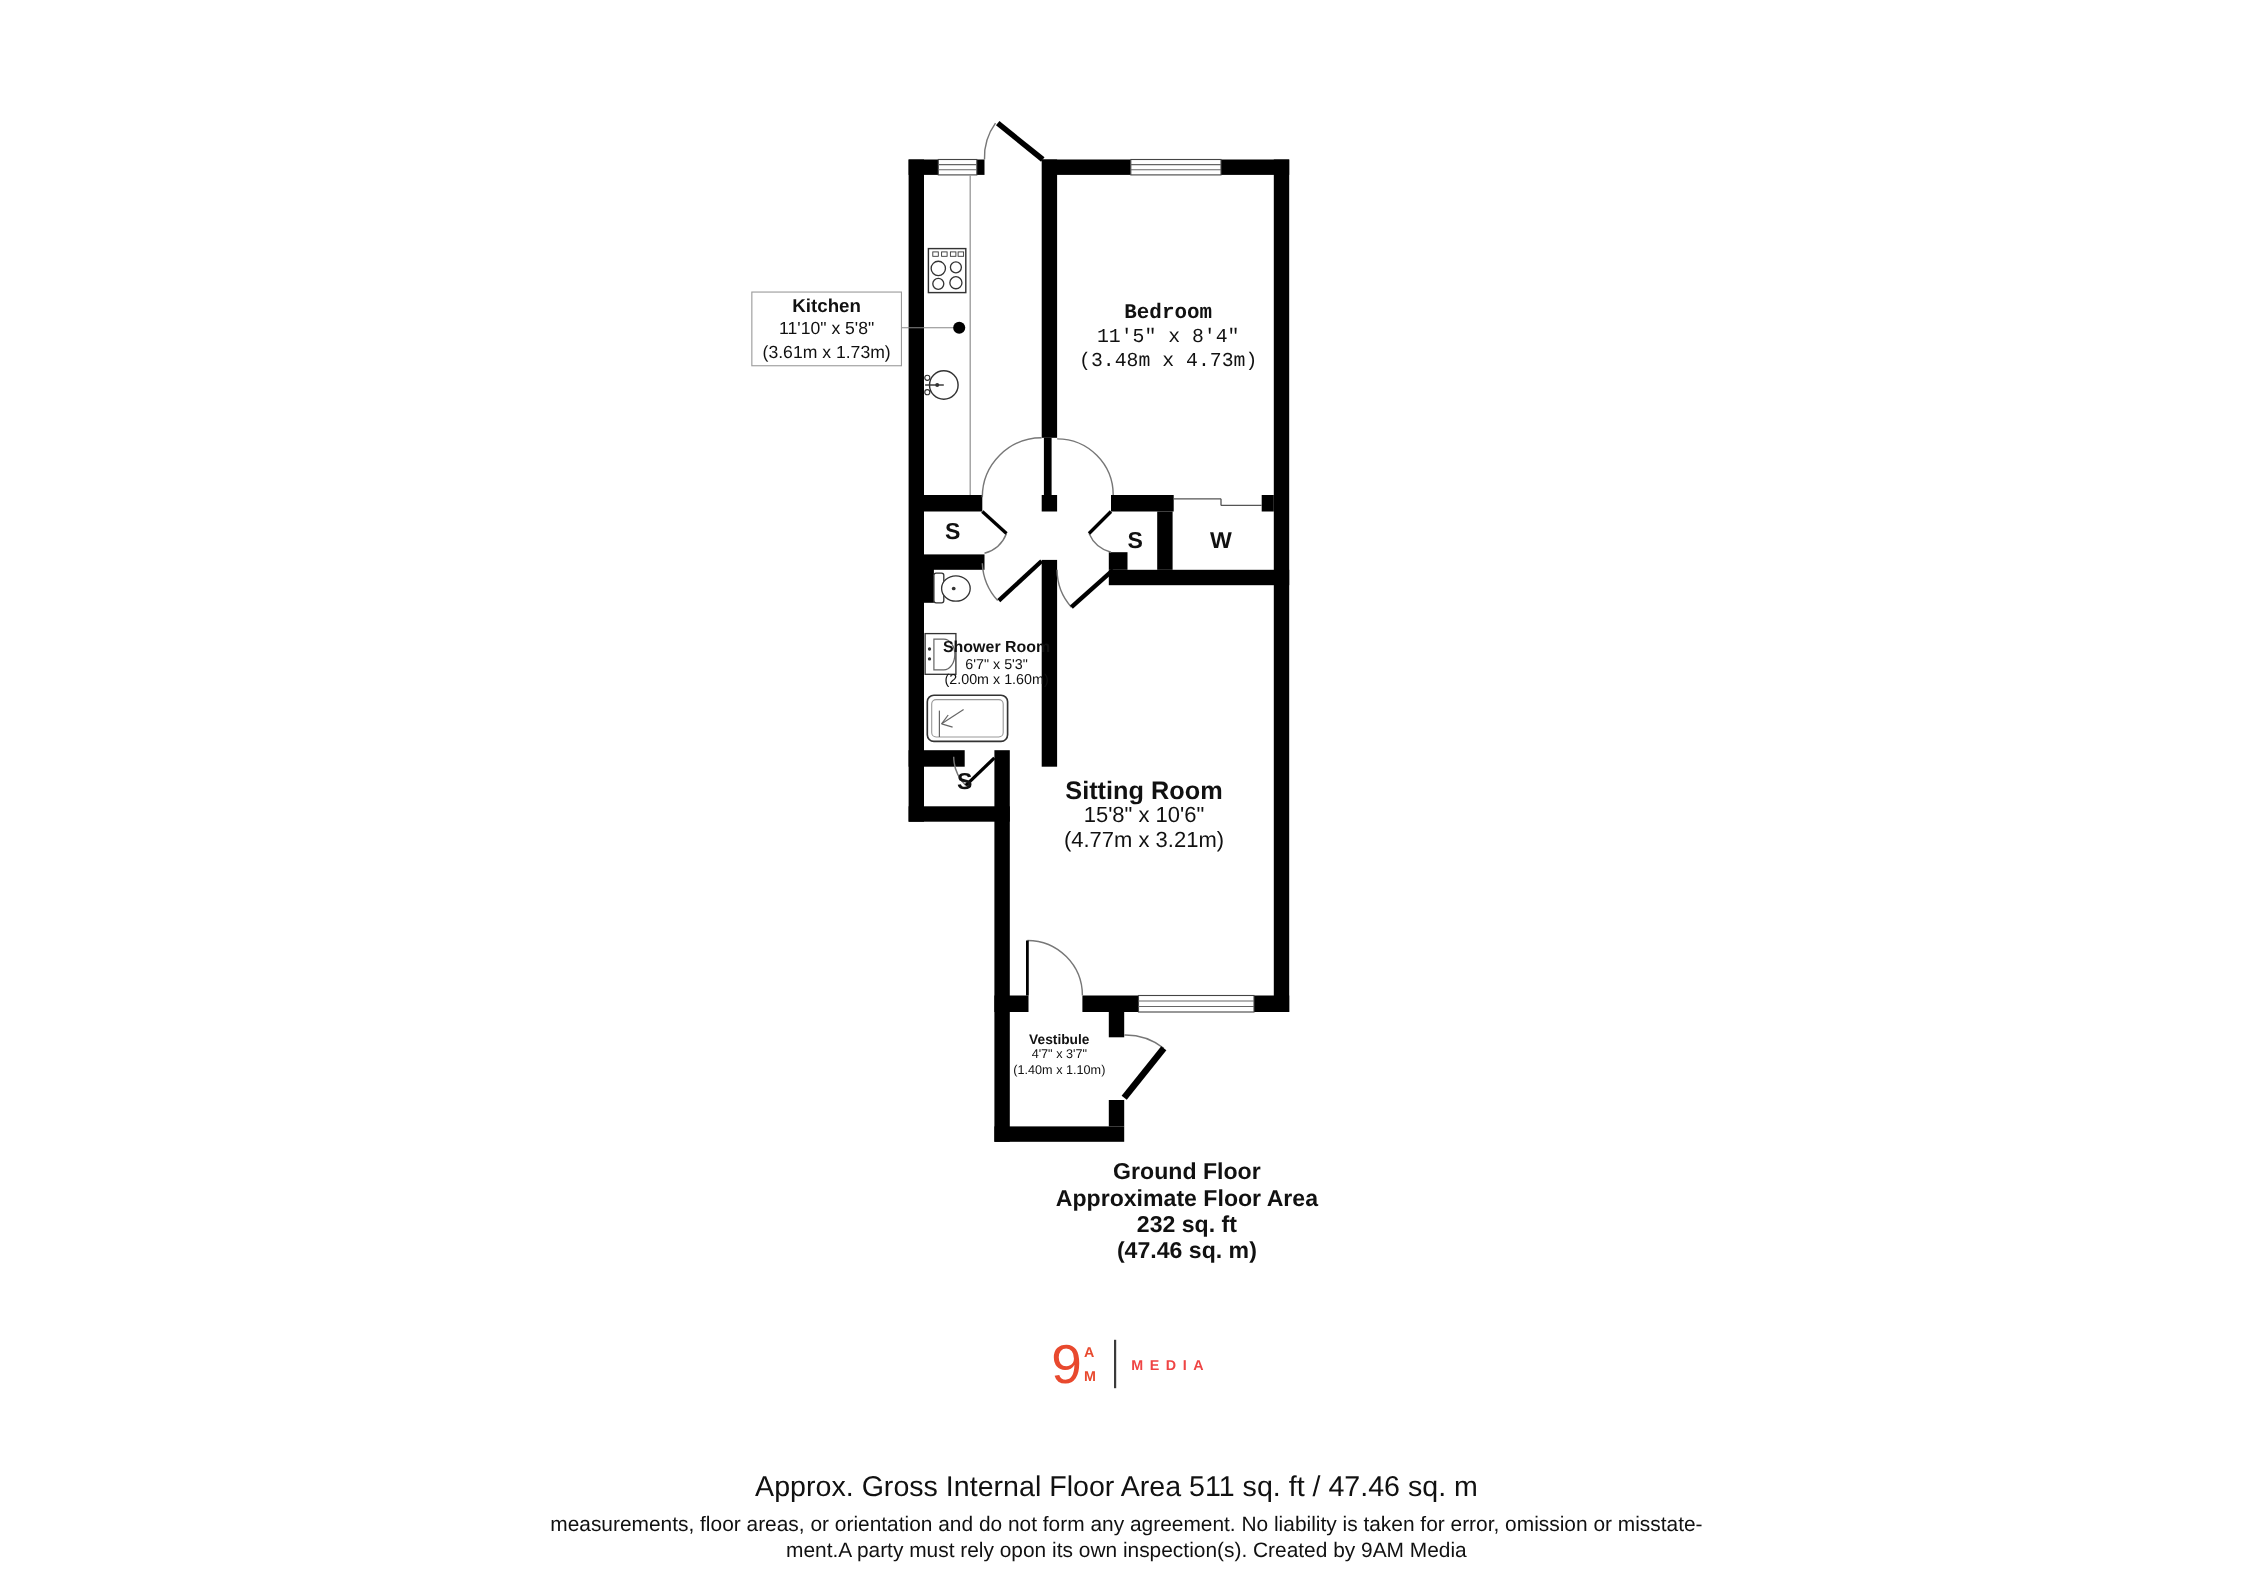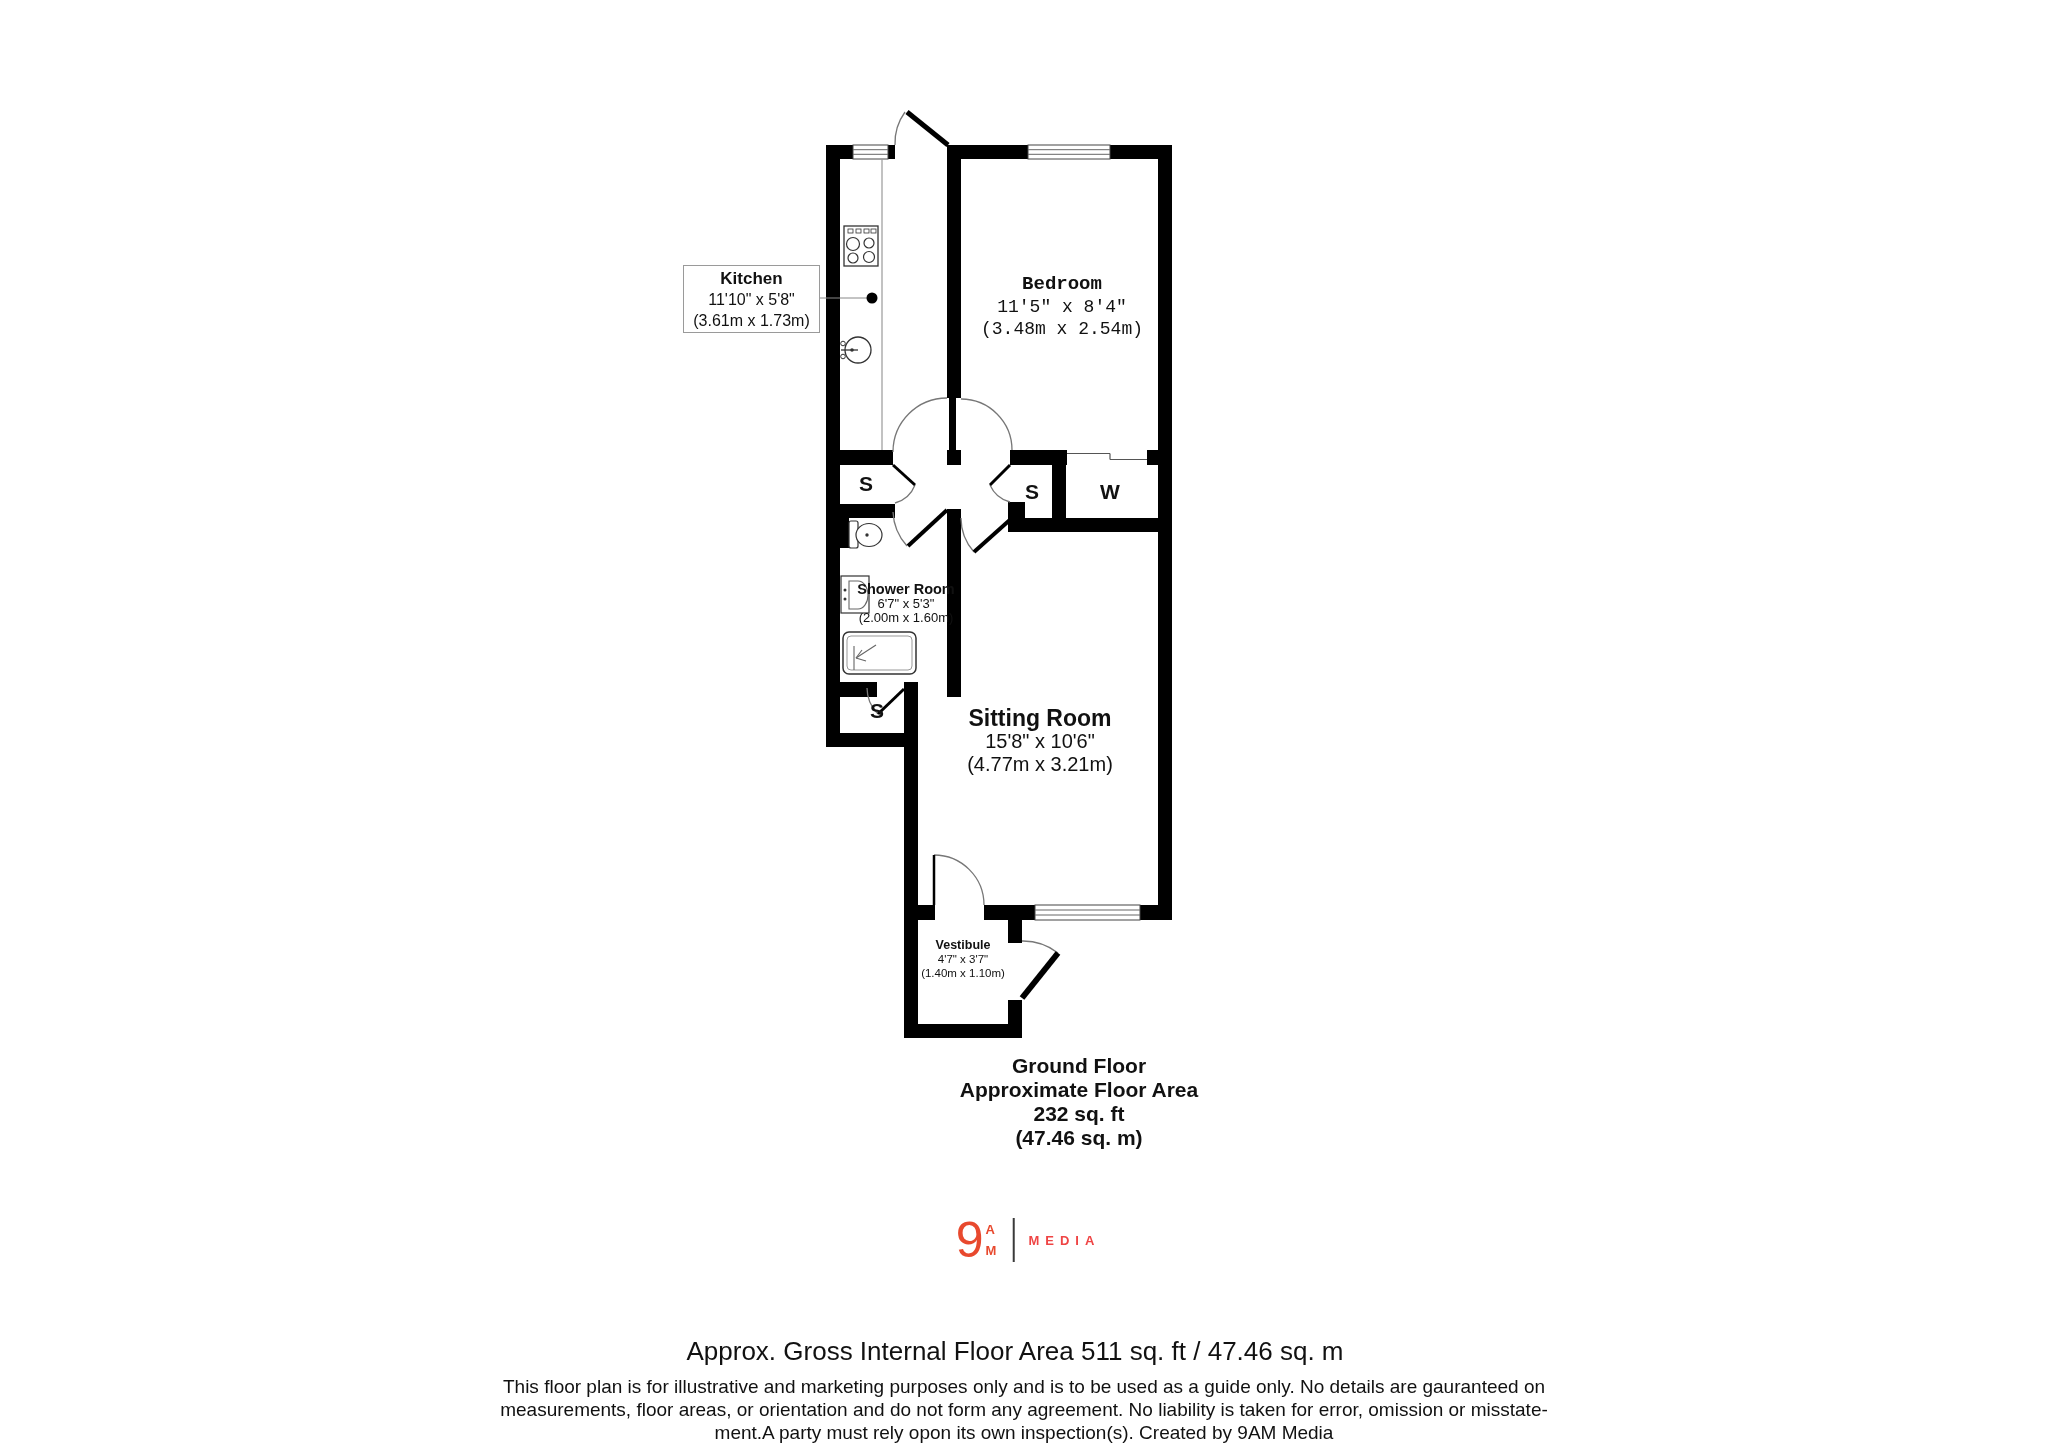--- a/index.html
+++ b/index.html
@@ -172,21 +172,21 @@
 
   <div class="label kitchen-box">
     <div class="lname">Kitchen</div>
     <div class="ldim">11'10" x 5'8"</div>
     <div class="ldim">(3.61m x 1.73m)</div>
   </div>
 
   <div class="label bedroom-label">
     <div class="lname">Bedroom</div>
     <div class="ldim">11'5" x 8'4"</div>
-    <div class="ldim">(3.48m x 2.54m)</div>
+    <div class="ldim">(3.48m x 4.73m)</div>
   </div>
 
   <div class="label shower-label">
     <div class="lname">Shower Room</div>
     <div class="ldim">6'7" x 5'3"</div>
     <div class="ldim">(2.00m x 1.60m)</div>
   </div>
 
   <div class="label sitting-label">
     <div class="lname">Sitting Room</div>
@@ -217,18 +217,17 @@
     <span class="logo-am" style="color:#e8492e;">
       <span>A</span>
       <span>M</span>
     </span>
     <span class="logo-bar"></span>
     <span class="logo-media">MEDIA</span>
   </div>
 
   <div class="label footer-title">Approx. Gross Internal Floor Area 511 sq. ft / 47.46 sq. m</div>
   <div class="label disclaimer">
-    <div>This floor plan is for illustrative and marketing purposes only and is to be used as a guide only. No details are gauranteed on</div>
     <div>measurements, floor areas, or orientation and do not form any agreement. No liability is taken for error, omission or misstate-</div>
     <div>ment.A party must rely opon its own inspection(s). Created by 9AM Media</div>
   </div>
 
 </div>
 
 </body></html>

